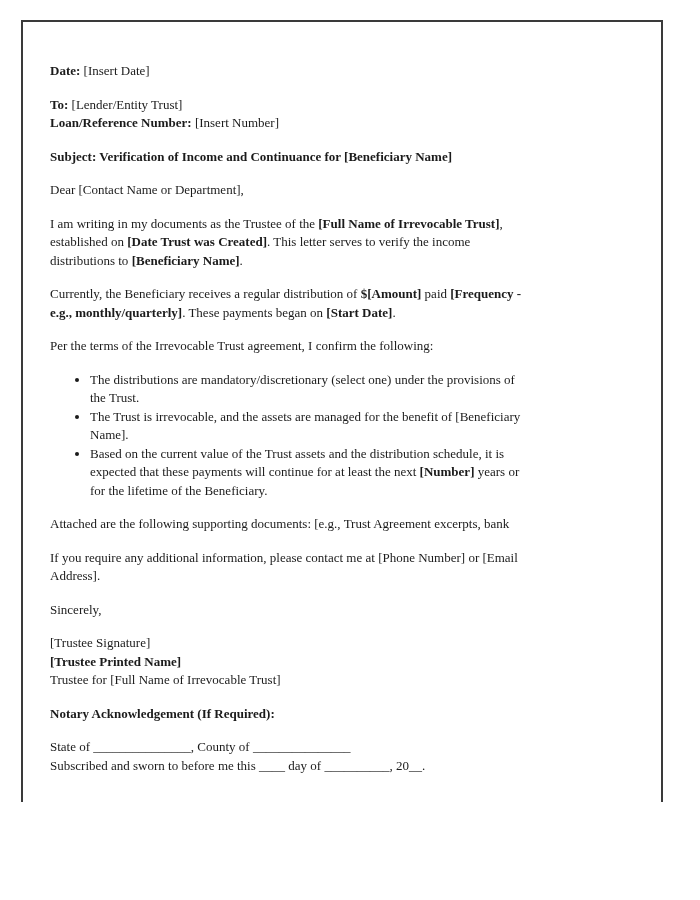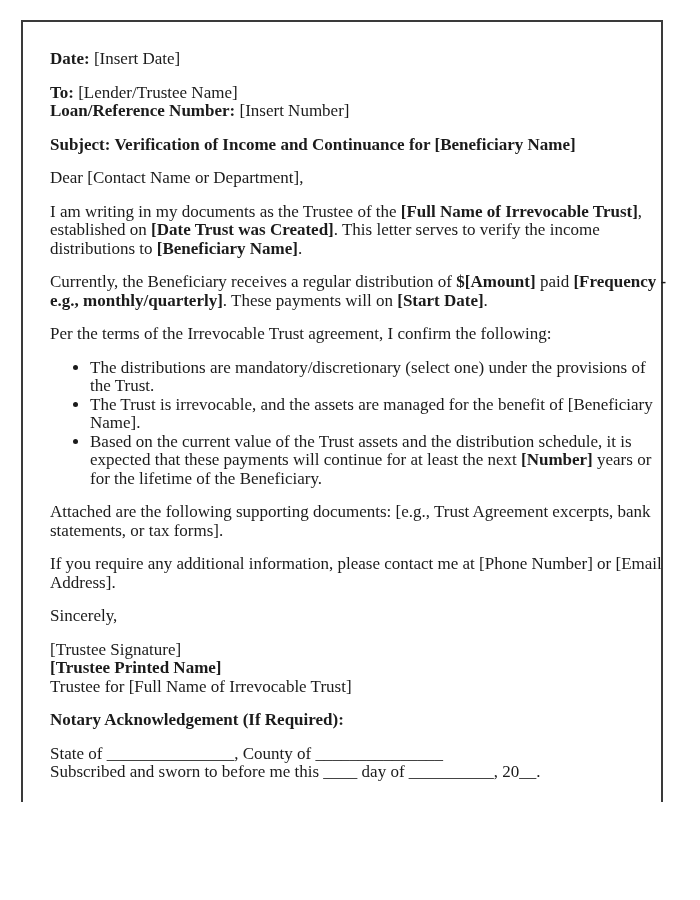--- a/index.html
+++ b/index.html
@@ -16,22 +16,22 @@
   }
   .sheet {
     position: absolute;
     left: 21px;
     top: 20px;
     width: 642px;
     height: 782px;
     box-sizing: border-box;
     border: 2px solid #3a3a3a;
     border-bottom: none;
-    padding: 28px 20px 0 27px;
-    font-size: 17px;
+    padding: 40px 20px 0 27px;
+    font-size: 13px;
     line-height: 18.5px;
     overflow: visible;
   }
   .block {
     margin: 0 0 15px 0;
     padding: 0;
   }
   .ln {
     display: block;
     white-space: pre;
@@ -48,37 +48,37 @@
   }
 </style>
 </head>
 <body>
 
 <div class="sheet">
   <p class="block">
       <span class="ln"><b>Date:</b><span> [Insert Date]</span></span>
     </p>
   <p class="block">
-      <span class="ln"><b>To:</b><span> [Lender/Trustee Name]</span></span>
+      <span class="ln"><b>To:</b><span> [Lender/Entity Trust]</span></span>
       <span class="ln"><b>Loan/Reference Number:</b><span> [Insert Number]</span></span>
     </p>
   <p class="block">
       <span class="ln"><b>Subject: Verification of Income and Continuance for [Beneficiary Name]</b></span>
     </p>
   <p class="block">
       <span class="ln"><span>Dear [Contact Name or Department],</span></span>
     </p>
   <p class="block">
       <span class="ln"><span>I am writing in my documents as the Trustee of the </span><b>[Full Name of Irrevocable Trust]</b><span>,</span></span>
       <span class="ln"><span>established on </span><b>[Date Trust was Created]</b><span>. This letter serves to verify the income</span></span>
       <span class="ln"><span>distributions to </span><b>[Beneficiary Name]</b><span>.</span></span>
     </p>
   <p class="block">
       <span class="ln"><span>Currently, the Beneficiary receives a regular distribution of </span><b>$[Amount]</b><span> paid </span><b>[Frequency -</b></span>
-      <span class="ln"><b>e.g., monthly/quarterly]</b><span>. These payments will on </span><b>[Start Date]</b><span>.</span></span>
+      <span class="ln"><b>e.g., monthly/quarterly]</b><span>. These payments began on </span><b>[Start Date]</b><span>.</span></span>
     </p>
   <p class="block">
       <span class="ln"><span>Per the terms of the Irrevocable Trust agreement, I confirm the following:</span></span>
     </p>
   <ul class="block">
     <li>
         <span class="ln"><span>The distributions are mandatory/discretionary (select one) under the provisions of</span></span>
         <span class="ln"><span>the Trust.</span></span>
       </li>
     <li>
@@ -86,21 +86,20 @@
         <span class="ln"><span>Name].</span></span>
       </li>
     <li>
         <span class="ln"><span>Based on the current value of the Trust assets and the distribution schedule, it is</span></span>
         <span class="ln"><span>expected that these payments will continue for at least the next </span><b>[Number]</b><span> years or</span></span>
         <span class="ln"><span>for the lifetime of the Beneficiary.</span></span>
       </li>
   </ul>
   <p class="block">
       <span class="ln"><span>Attached are the following supporting documents: [e.g., Trust Agreement excerpts, bank</span></span>
-      <span class="ln"><span>statements, or tax forms].</span></span>
     </p>
   <p class="block">
       <span class="ln"><span>If you require any additional information, please contact me at [Phone Number] or [Email</span></span>
       <span class="ln"><span>Address].</span></span>
     </p>
   <p class="block">
       <span class="ln"><span>Sincerely,</span></span>
     </p>
   <p class="block">
       <span class="ln"><span>[Trustee Signature]</span></span>

